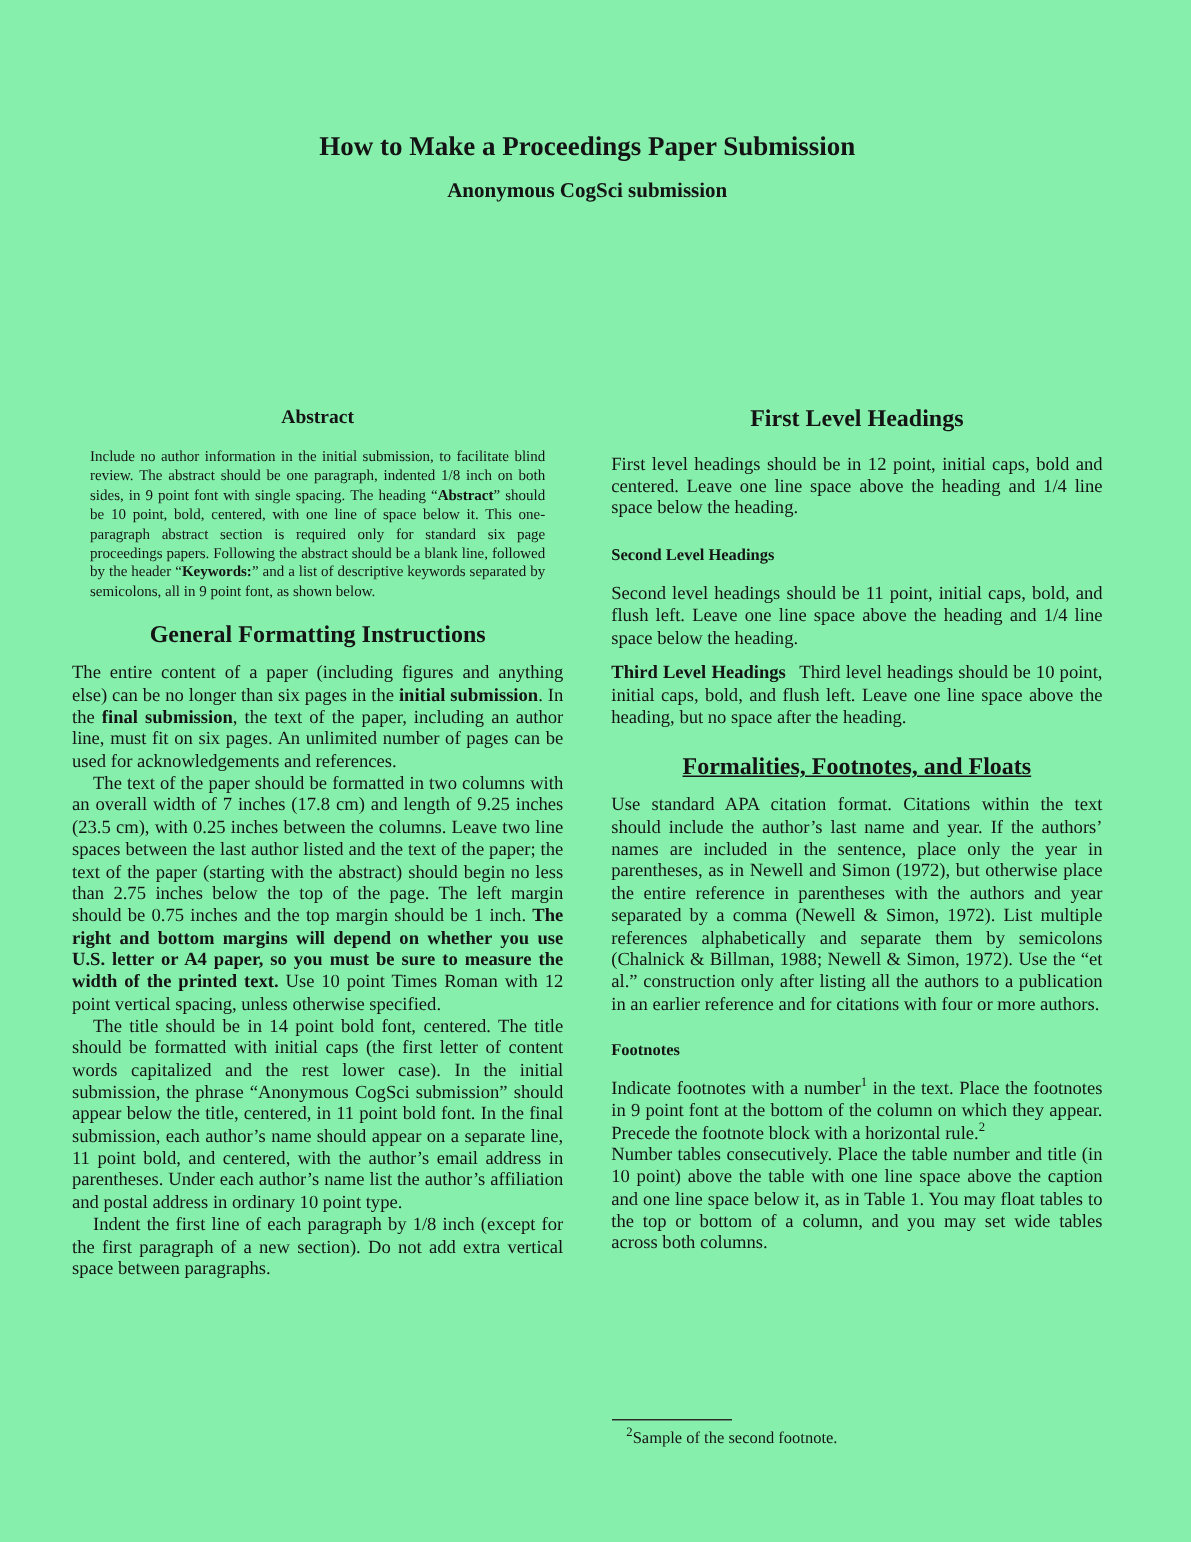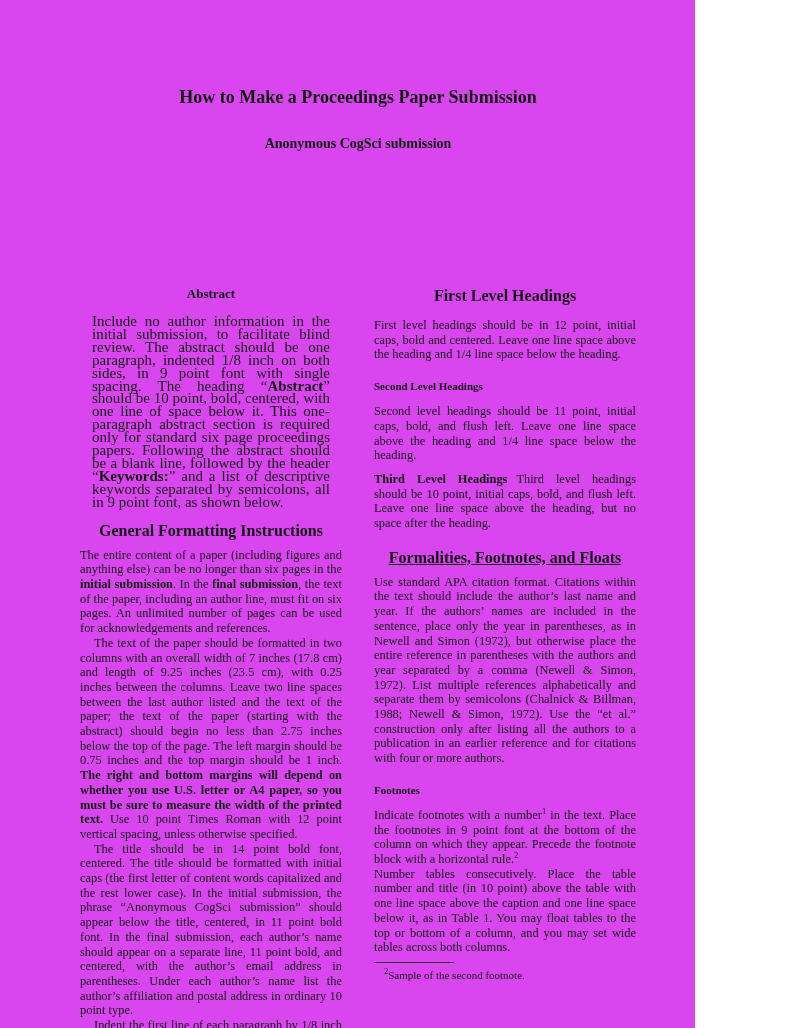--- a/index.html
+++ b/index.html
@@ -1,50 +1,50 @@
 <!DOCTYPE html>
 <html lang="en"><head>
 <meta charset="utf-8">
 <style>
   html, body { margin: 0; padding: 0; background: #ffffff; }
   .page {
     position: relative;
-    width: 695px;
+    width: 794px;
     height: 1028px;
-    background: #d946ef;
+    background: #86efac;
     color: #141414;
     font-family: "Liberation Serif", "DejaVu Serif", serif;
     overflow: hidden;
     box-sizing: border-box;
-    padding: 0 59px 0 80px;
+    padding: 0 59px 0 48px;
   }
   .title-block { padding-top: 86px; text-align: center; }
   .doc-title { font-size: 18px; font-weight: 700; line-height: 22px; }
-  .doc-subtitle { font-size: 14px; font-weight: 700; line-height: 17px; margin-top: 27px; }
+  .doc-subtitle { font-size: 14px; font-weight: 700; line-height: 17px; margin-top: 11px; }
 
   .columns {
     display: flex;
     gap: 32px;
     margin-top: 134px;
     height: 696px;
     align-items: stretch;
   }
   .col { flex: 1 1 0; min-width: 0; display: flex; flex-direction: column; }
 
   .h-center-lg {
     font-size: 16px; font-weight: 700; text-align: center; line-height: 19px;
   }
   .h-abstract {
     font-size: 13px; font-weight: 700; text-align: center; line-height: 16px;
     margin: 0 0 13px 0;
   }
   .h-left {
     font-size: 11px; font-weight: 700; line-height: 17px; text-align: left;
   }
-  .small-text { font-size: 15px; line-height: 12.9px; text-align: justify; }
+  .small-text { font-size: 10px; line-height: 12.9px; text-align: justify; }
   .abstract-body { padding: 0 12px; margin: 0; }
   .keywords-para { margin: 7px 0 0 0; padding: 0 12px; }
   .body-text { font-size: 12.4px; line-height: 14.7px; text-align: justify; margin: 0; }
   .indent { text-indent: 14px; }
   b.run-in { margin-right: 9px; }
   b.kw { margin-right: 4px; }
 
   .gfi-heading { margin: 12px 0 8px 0; }
   .sec-heading-first { margin: 0 0 13px 0; }
   .sec-heading-mid { margin: 17px 0 8px 0; text-decoration: underline; }

